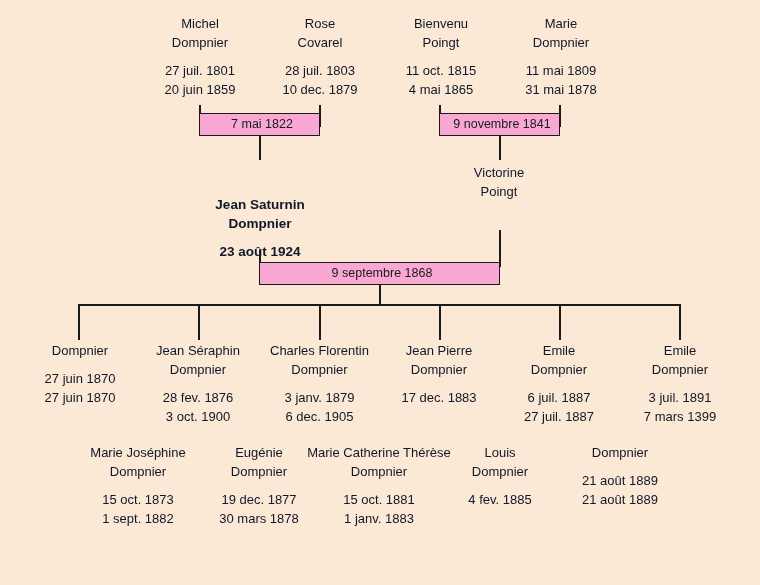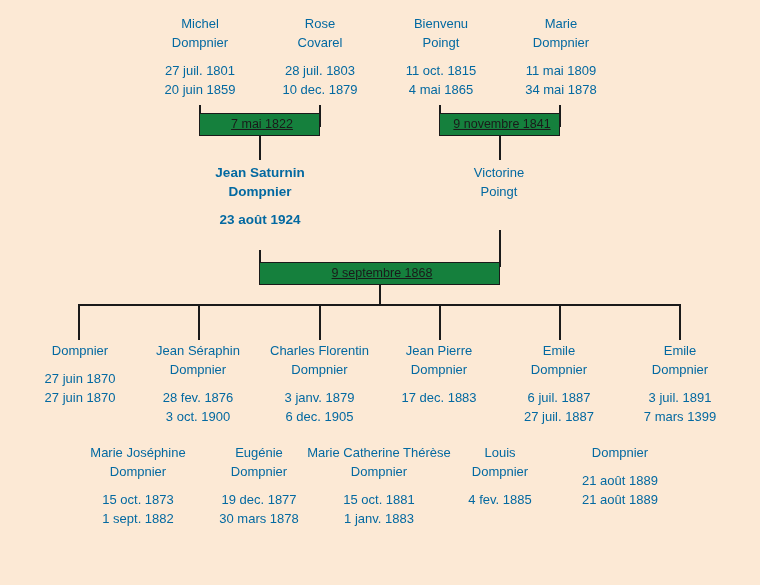--- a/index.html
+++ b/index.html
@@ -17,48 +17,48 @@
   #tree {
     position: relative;
     width: 760px;
     height: 585px;
   }
   .person {
     position: absolute;
     text-align: center;
     font-size: 13px;
     line-height: 19px;
-    color: #0369a1;
+    color: #0f172a;
   }
   .person .given,
   .person .surname {
     white-space: nowrap;
   }
   .person .dates {
     margin-top: 9px;
   }
   .person .dob,
   .person .dod {
     white-space: nowrap;
   }
   .person.highlight {
     font-weight: bold;
     font-size: 13.5px;
+    margin-top: 32px;
   }
   .marriage {
     position: absolute;
     border: 1.6px solid #1a1a1a;
-    background: #15803d;
+    background: #f9a8d4;
     font-size: 12.5px;
     line-height: 16px;
     text-align: center;
     padding: 2px 1px 3px 6px;
     white-space: nowrap;
     box-sizing: border-box;
-    text-decoration: underline;
   }
   .line {
     position: absolute;
     background: #1a1a1a;
   }
   .vline { width: 2px; }
   .hline { height: 2px; }
 </style>
 </head>
 <body>
@@ -90,21 +90,21 @@
       <div class="dob">11 oct. 1815</div>
       <div class="dod">4 mai 1865</div>
     </div>
   </div>
 
   <div class="person" style="left:501px; top:14px; width:120px;">
     <div class="given">Marie</div>
     <div class="surname">Dompnier</div>
     <div class="dates">
       <div class="dob">11 mai 1809</div>
-      <div class="dod">34 mai 1878</div>
+      <div class="dod">31 mai 1878</div>
     </div>
   </div>
 
   <div class="line vline" style="left:199px; top:105px; height:22px;"></div>
   <div class="line vline" style="left:319px; top:105px; height:22px;"></div>
 
   <div class="line vline" style="left:439px; top:105px; height:22px;"></div>
   <div class="line vline" style="left:559px; top:105px; height:22px;"></div>
 
   <div class="marriage" style="left:199px; top:113px; width:121px;">7 mai 1822</div>

